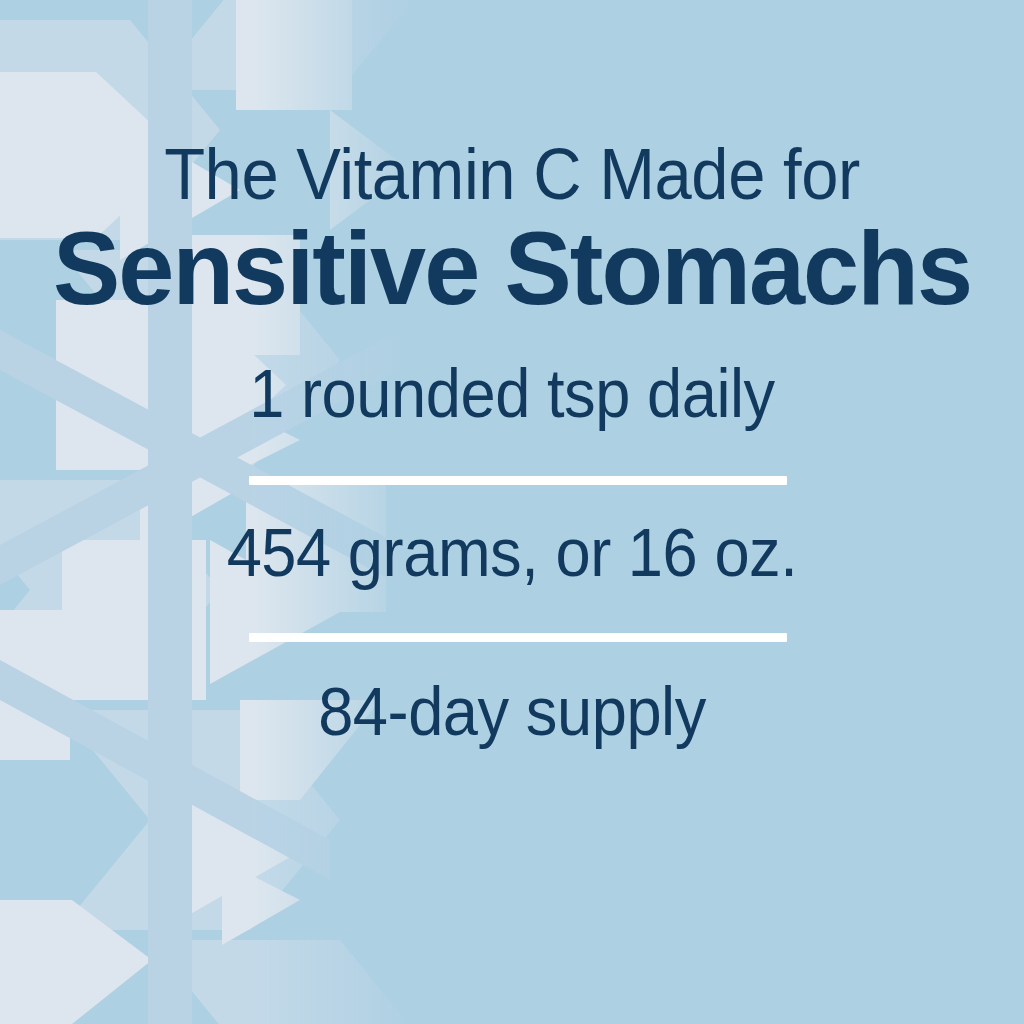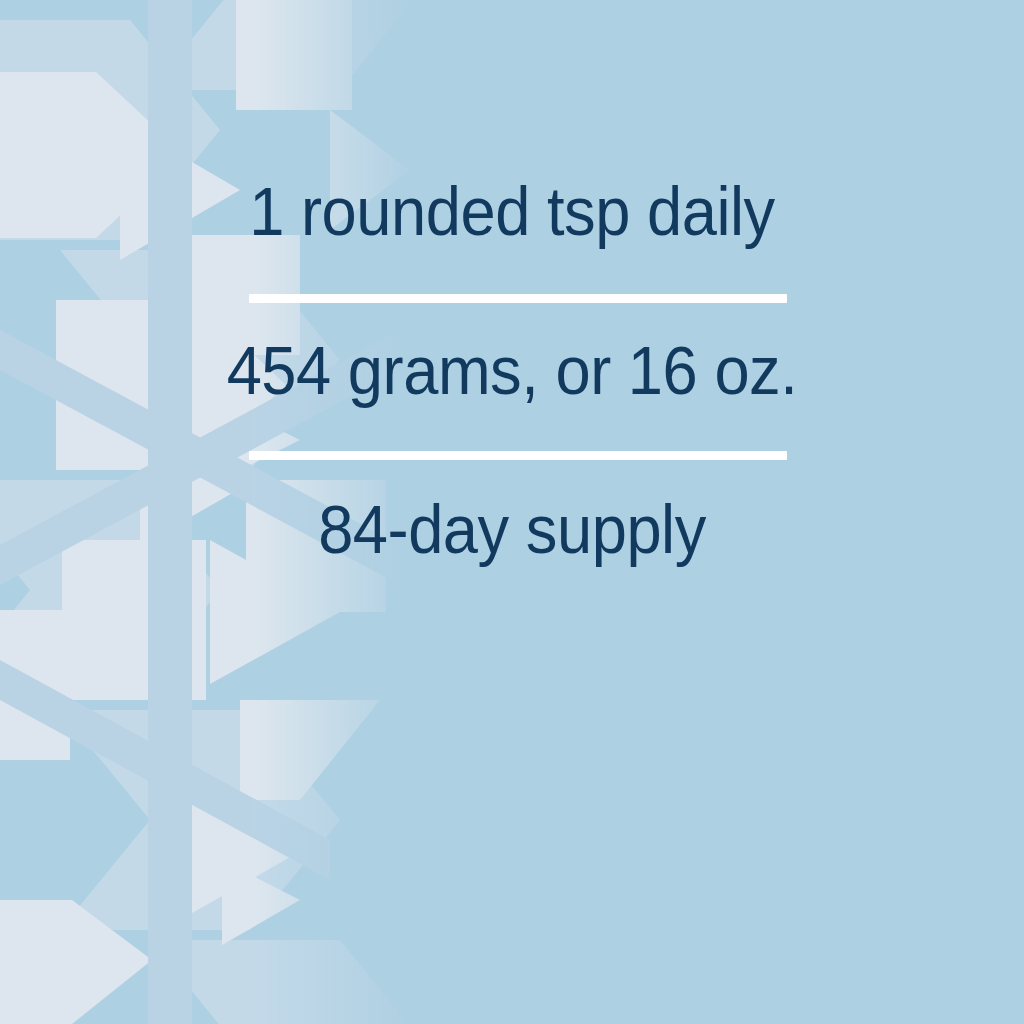--- a/index.html
+++ b/index.html
@@ -151,20 +151,24 @@
         <rect x="148" y="-40" width="44" height="1100"></rect>
         <polygon points="0,330 400,545 400,585 0,370"></polygon>
         <polygon points="0,585 400,370 400,330 0,545"></polygon>
         <polygon points="0,660 330,840 330,880 0,700"></polygon>
       </g>
     </g>
   </svg>
 
   <div id="content">
 
+    <div class="headline-wrap">
+      <span class="headline-top">The Vitamin C Made for</span>
+      <span class="headline-bold">Sensitive Stomachs</span>
+    </div>
 
     <span class="fact-line fact-1">1 rounded tsp daily</span>
 
     <div class="divider"></div>
 
     <span class="fact-line fact-2">454 grams, or 16 oz.</span>
 
     <div class="divider divider-2"></div>
 
     <span class="fact-line fact-3">84-day supply</span>

